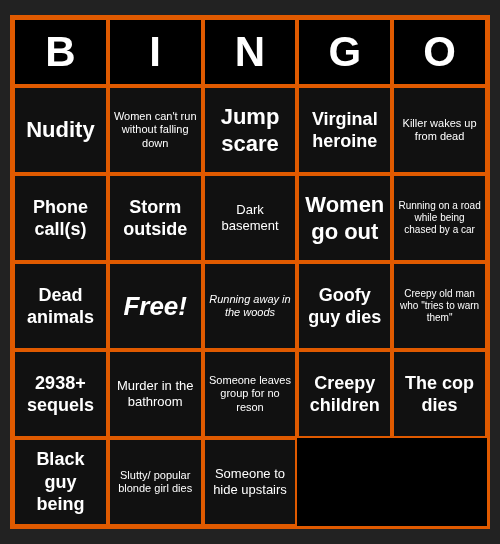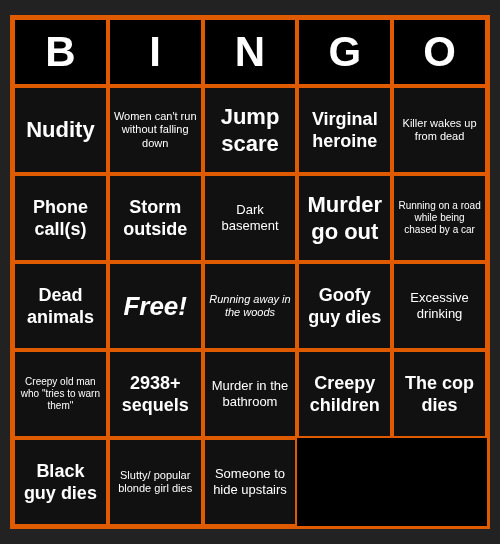--- a/index.html
+++ b/index.html
@@ -73,29 +73,29 @@
     </div>
   <div class="bingo-grid">
   <div class="bingo-cell large-text">Nudity</div>
       <div class="bingo-cell" style="font-size: 11px; line-height: 1.2;">Women can't run without falling down</div>
       <div class="bingo-cell large-text">Jump scare</div>
       <div class="bingo-cell medium-text">Virginal heroine</div>
       <div class="bingo-cell" style="font-size: 11px; line-height: 1.2;">Killer wakes up from dead</div>
       <div class="bingo-cell medium-text">Phone call(s)</div>
       <div class="bingo-cell medium-text">Storm outside</div>
       <div class="bingo-cell">Dark basement</div>
-      <div class="bingo-cell large-text">Murder go out</div>
+      <div class="bingo-cell large-text">Women go out</div>
       <div class="bingo-cell" style="font-size: 10px; line-height: 1.2;">Running on a road while being chased by a car</div>
       <div class="bingo-cell medium-text">Dead animals</div>
       <div class="bingo-cell free">Free!</div>
       <div class="bingo-cell" style="font-size: 11px; line-height: 1.2; font-style: italic;">Running away in the woods</div>
       <div class="bingo-cell medium-text">Goofy guy dies</div>
-      <div class="bingo-cell">Excessive drinking</div>
       <div class="bingo-cell" style="font-size: 10px; line-height: 1.2;">Creepy old man who "tries to warn them"</div>
       <div class="bingo-cell medium-text">2938+ sequels</div>
       <div class="bingo-cell">Murder in the bathroom</div>
+      <div class="bingo-cell" style="font-size: 11px; line-height: 1.2;">Someone leaves group for no reson</div>
       <div class="bingo-cell medium-text">Creepy children</div>
       <div class="bingo-cell medium-text">The cop dies</div>
-      <div class="bingo-cell medium-text">Black guy dies</div>
+      <div class="bingo-cell medium-text">Black guy being</div>
       <div class="bingo-cell" style="font-size: 11px; line-height: 1.2;">Slutty/ popular blonde girl dies</div>
       <div class="bingo-cell">Someone to hide upstairs</div>
     </div>
 </div>
 
 </body></html>

